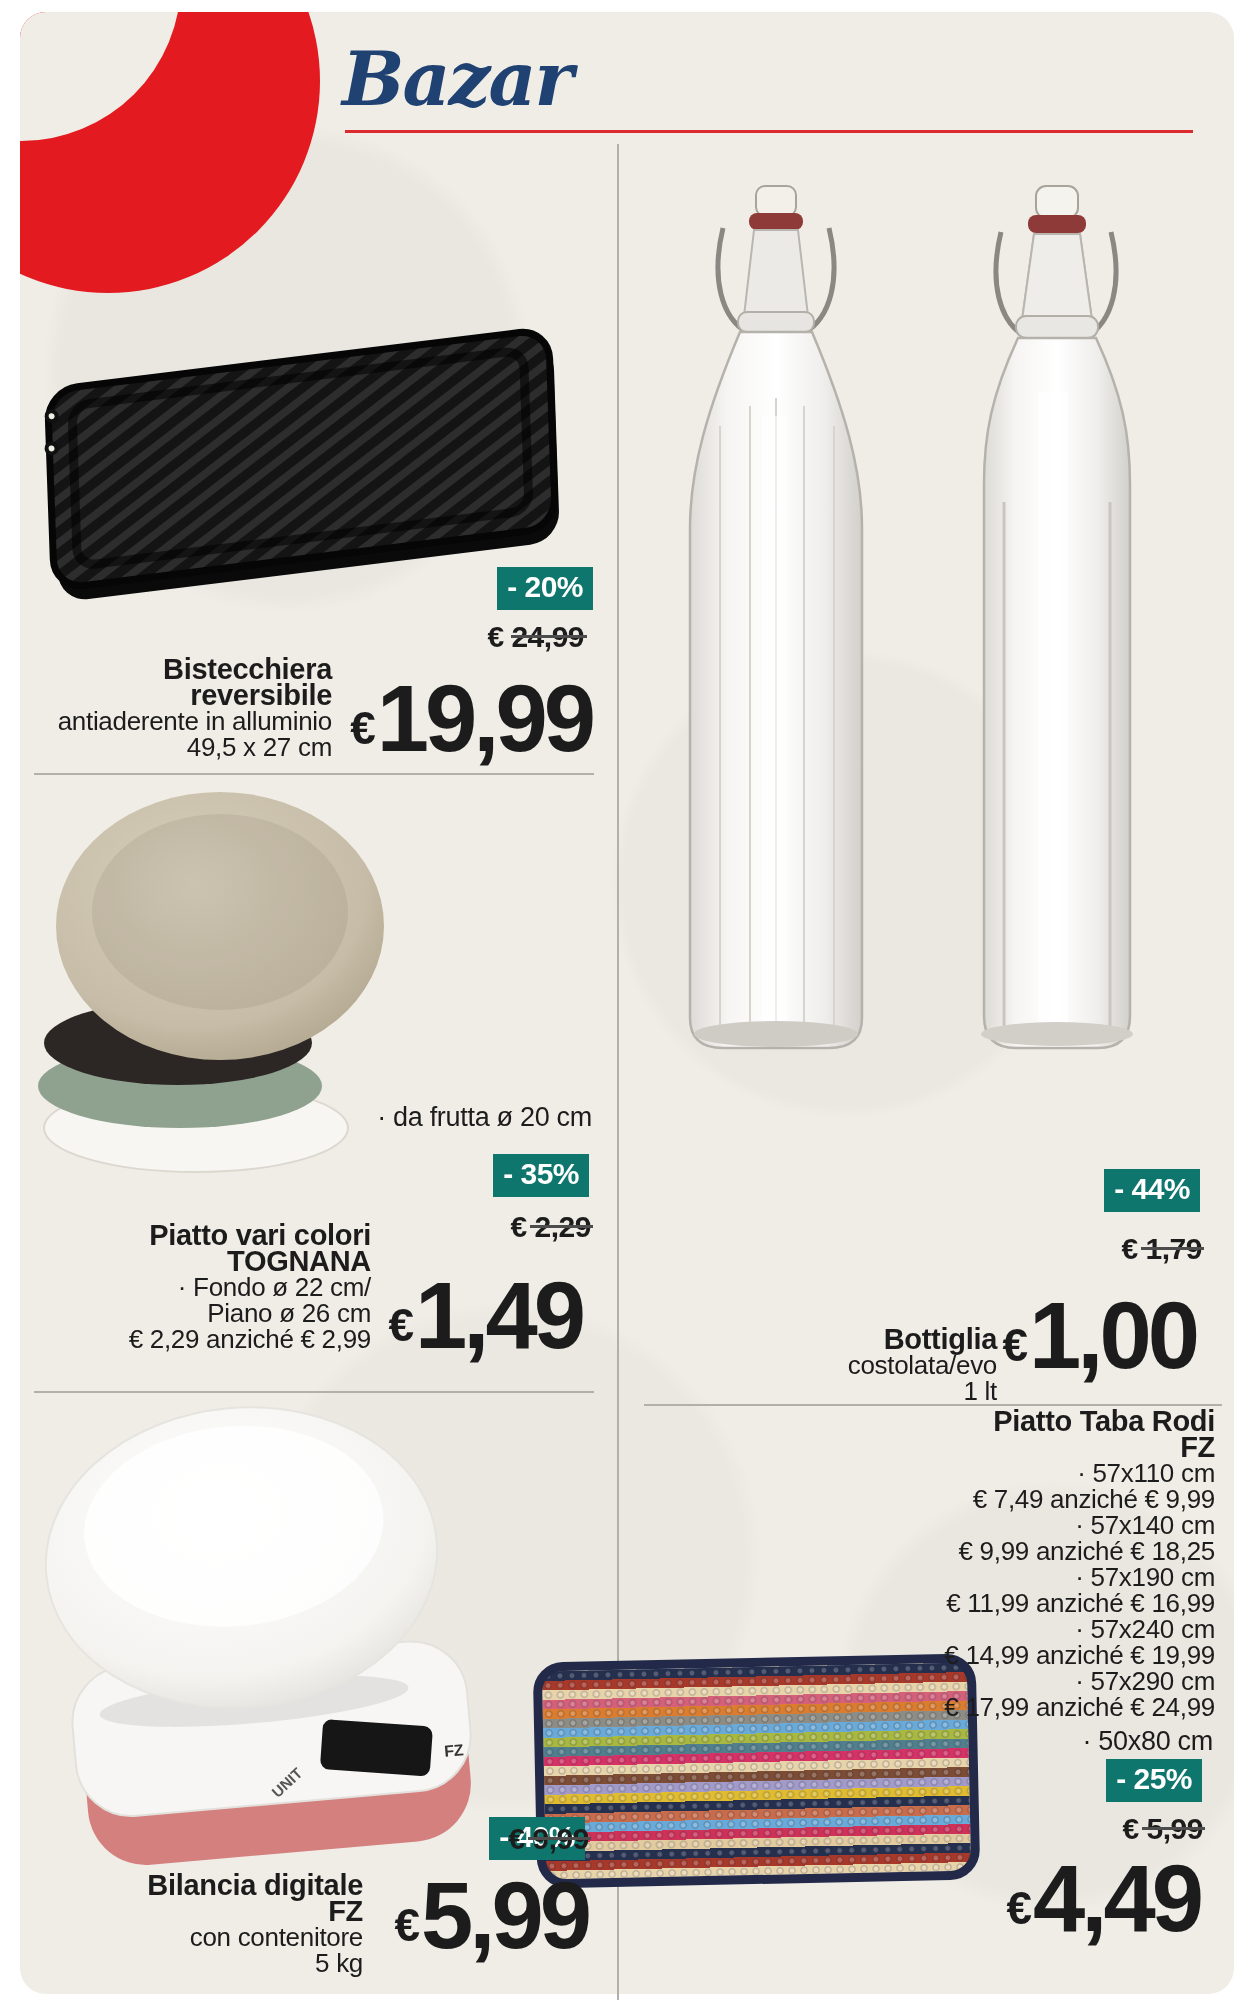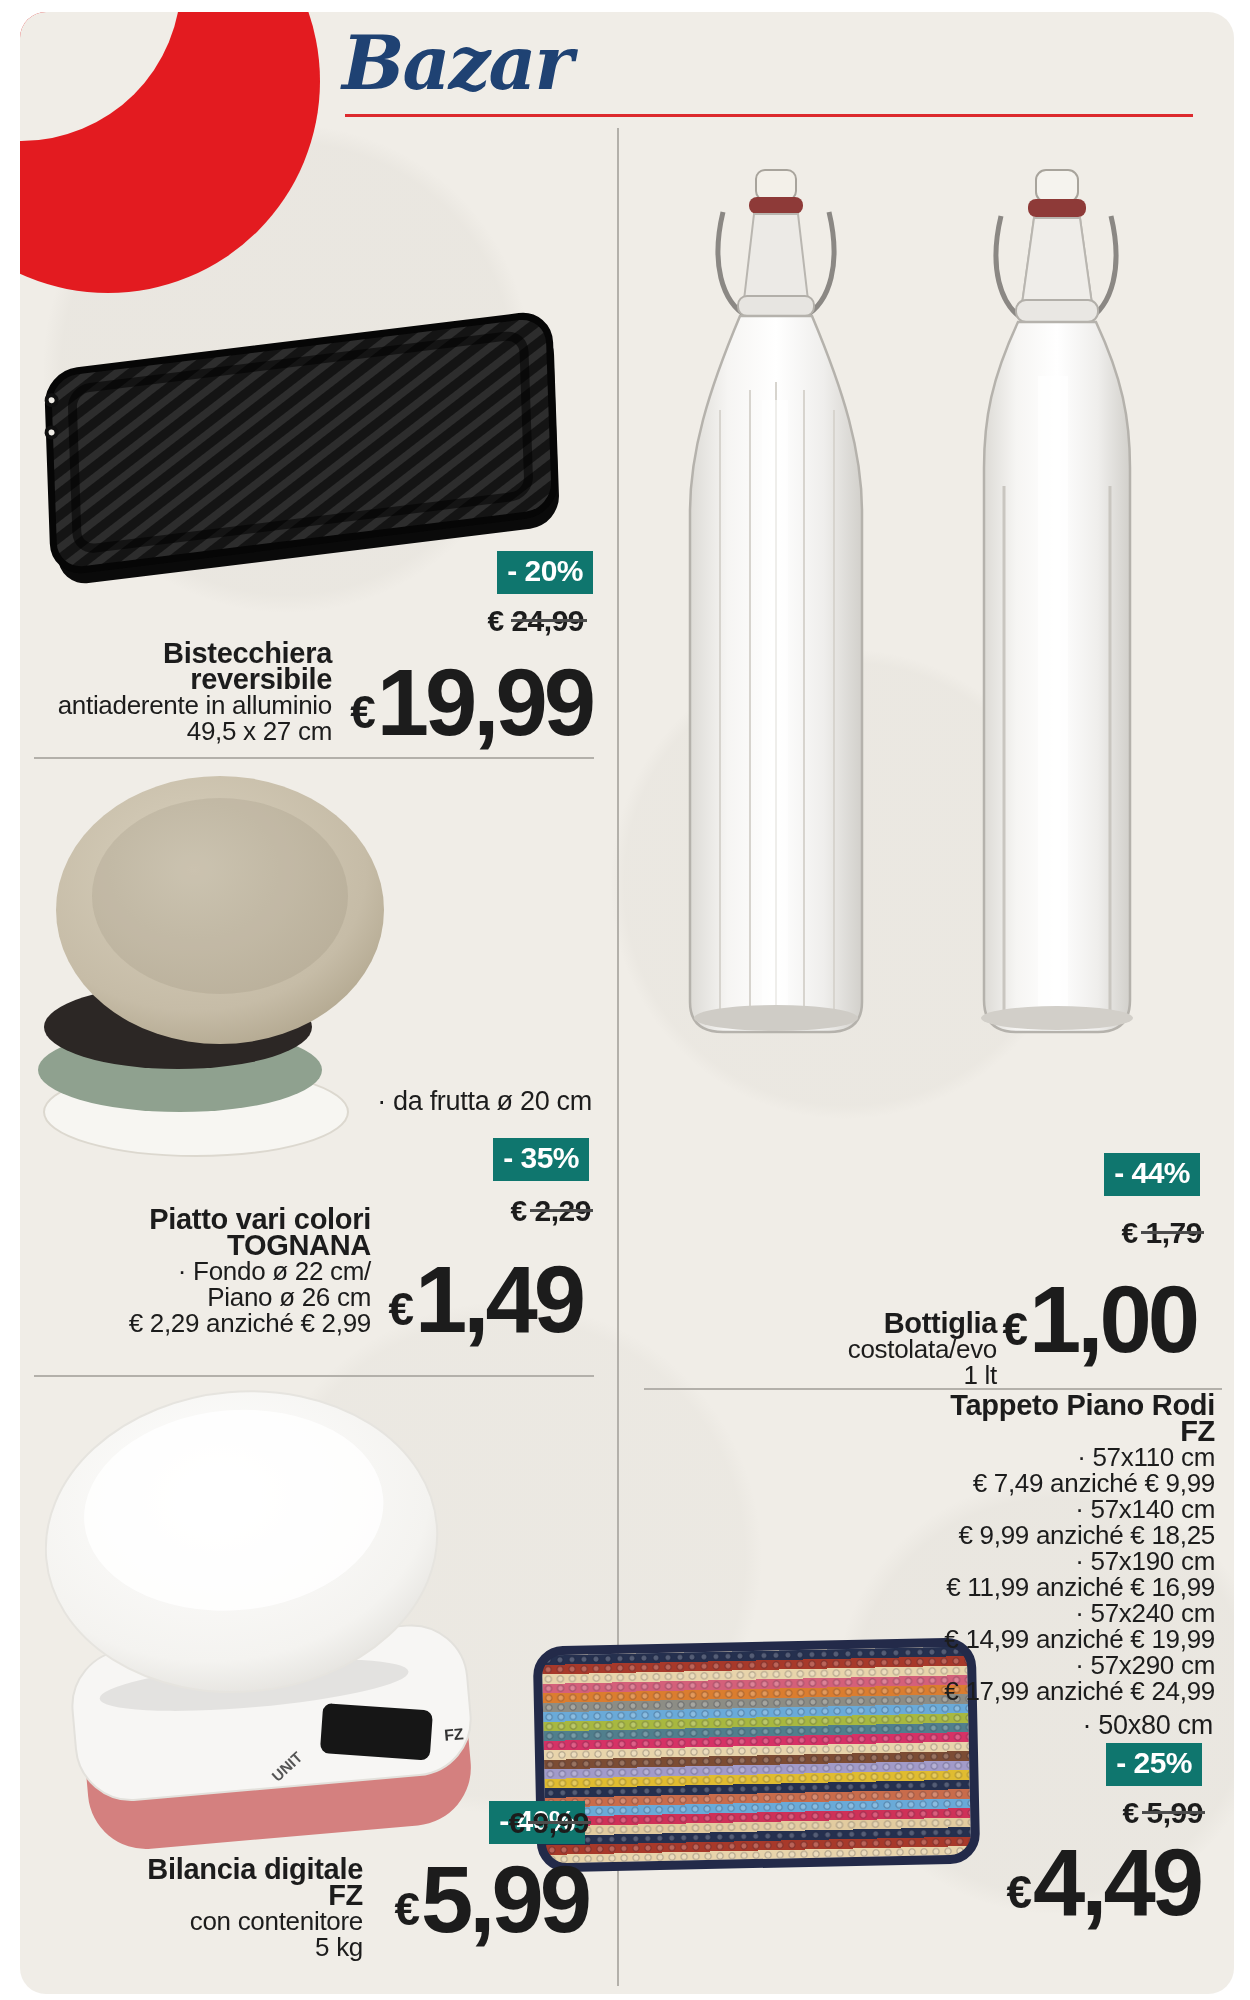--- a/index.html
+++ b/index.html
@@ -3,21 +3,21 @@
 <meta charset="utf-8">
 <style>
   html,body{margin:0;padding:0;background:#ffffff;}
   body{width:1250px;height:2000px;position:relative;font-family:"Liberation Sans",sans-serif;color:#1c1c1c;overflow:hidden;}
   .page-bg{position:absolute;left:20px;top:12px;width:1214px;height:1982px;background:#f0ede7;border-radius:26px;overflow:hidden;
     background-image:
       radial-gradient(circle at 22% 18%, rgba(120,115,100,0.05) 0 12%, transparent 13%),
       radial-gradient(circle at 68% 44%, rgba(120,115,100,0.045) 0 16%, transparent 17%),
       radial-gradient(circle at 40% 78%, rgba(120,115,100,0.04) 0 14%, transparent 15%),
       radial-gradient(circle at 85% 85%, rgba(120,115,100,0.05) 0 10%, transparent 11%);}
-  .content{position:absolute;left:0;top:0;width:1250px;height:1831px;}
+  .content{position:absolute;left:0;top:16px;width:1250px;height:1831px;}
   .title{position:absolute;left:342px;top:20px;font-family:"DejaVu Serif","Liberation Serif",serif;font-style:italic;font-weight:bold;font-size:74px;color:#1f4273;letter-spacing:-2px;}
   .title-underline{position:absolute;left:345px;top:114px;width:848px;height:3px;background:#dd2a2e;}
   .vline{position:absolute;left:617px;top:128px;width:2px;height:1858px;background:#b3b0aa;}
   .hline{position:absolute;height:2px;background:#b3b0aa;}
   .hline.h1{left:34px;top:757px;width:560px;}
   .hline.h2{left:34px;top:1375px;width:560px;}
   .hline.h3{left:644px;top:1388px;width:578px;}
   .badge{position:absolute;background:#0f766e;color:#ffffff;font-weight:bold;font-size:30px;line-height:34px;padding:3px 10px 6px 10px;letter-spacing:-0.5px;}
   .oldprice{position:absolute;font-weight:bold;font-size:30px;letter-spacing:-0.5px;margin-left:12px;}
   .oldprice .strike-wrap{position:relative;display:inline-block;}
@@ -177,21 +177,21 @@
     <span class="reg-line">costolata/evo</span>
     <span class="reg-line">1 lt</span>
   </div>
   <div class="bigprice" style="top:1282px;right:54px;">
     <span class="cur">€</span>
     <span class="val">1,00</span>
   </div>
 
   <div class="rug"></div>
   <div class="tap-block" style="top:1392px;right:35px;">
-    <span class="bold-line">Tappeto Piano Rodi</span>
+    <span class="bold-line">Piatto Taba Rodi</span>
     <span class="bold-line">FZ</span>
     <span class="reg-line">· 57x110 cm</span>
     <span class="reg-line">€ 7,49 anziché € 9,99</span>
     <span class="reg-line">· 57x140 cm</span>
     <span class="reg-line">€ 9,99 anziché € 18,25</span>
     <span class="reg-line">· 57x190 cm</span>
     <span class="reg-line">€ 11,99 anziché € 16,99</span>
     <span class="reg-line">· 57x240 cm</span>
     <span class="reg-line">€ 14,99 anziché € 19,99</span>
     <span class="reg-line">· 57x290 cm</span>

